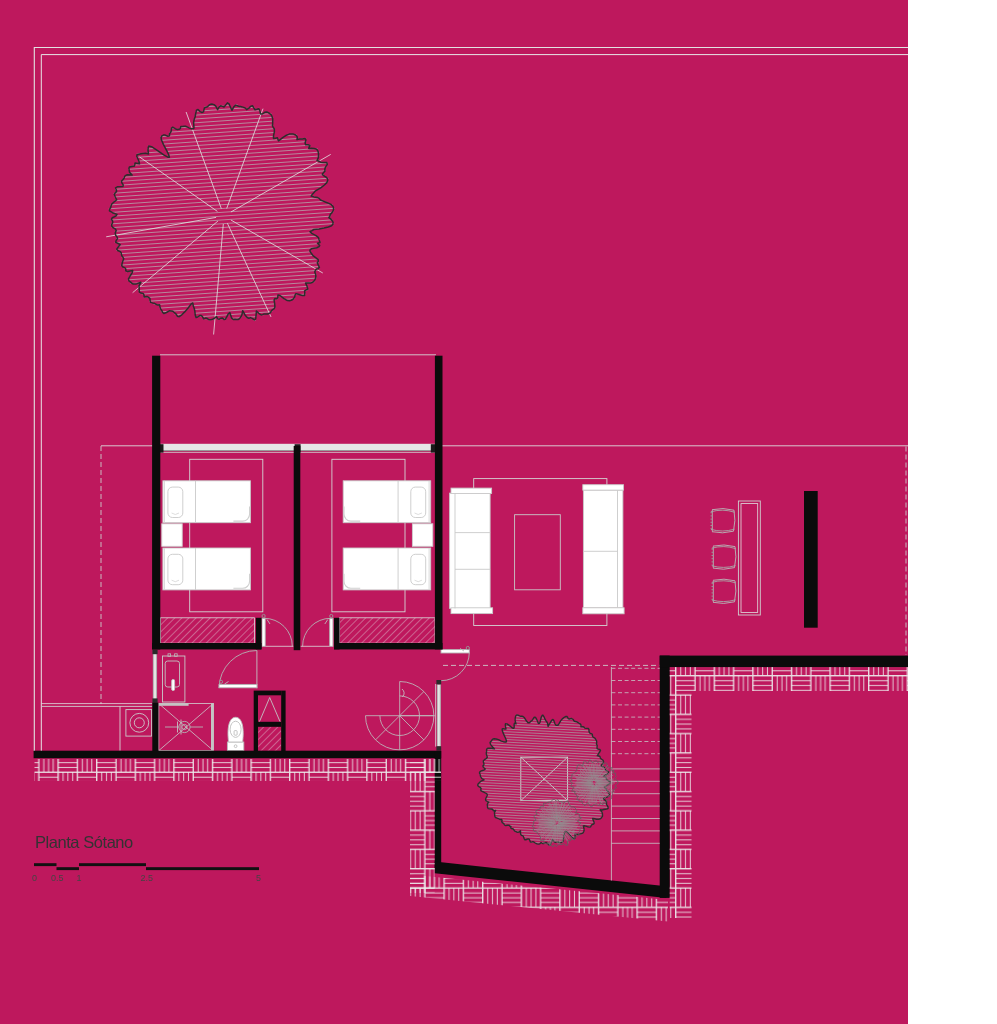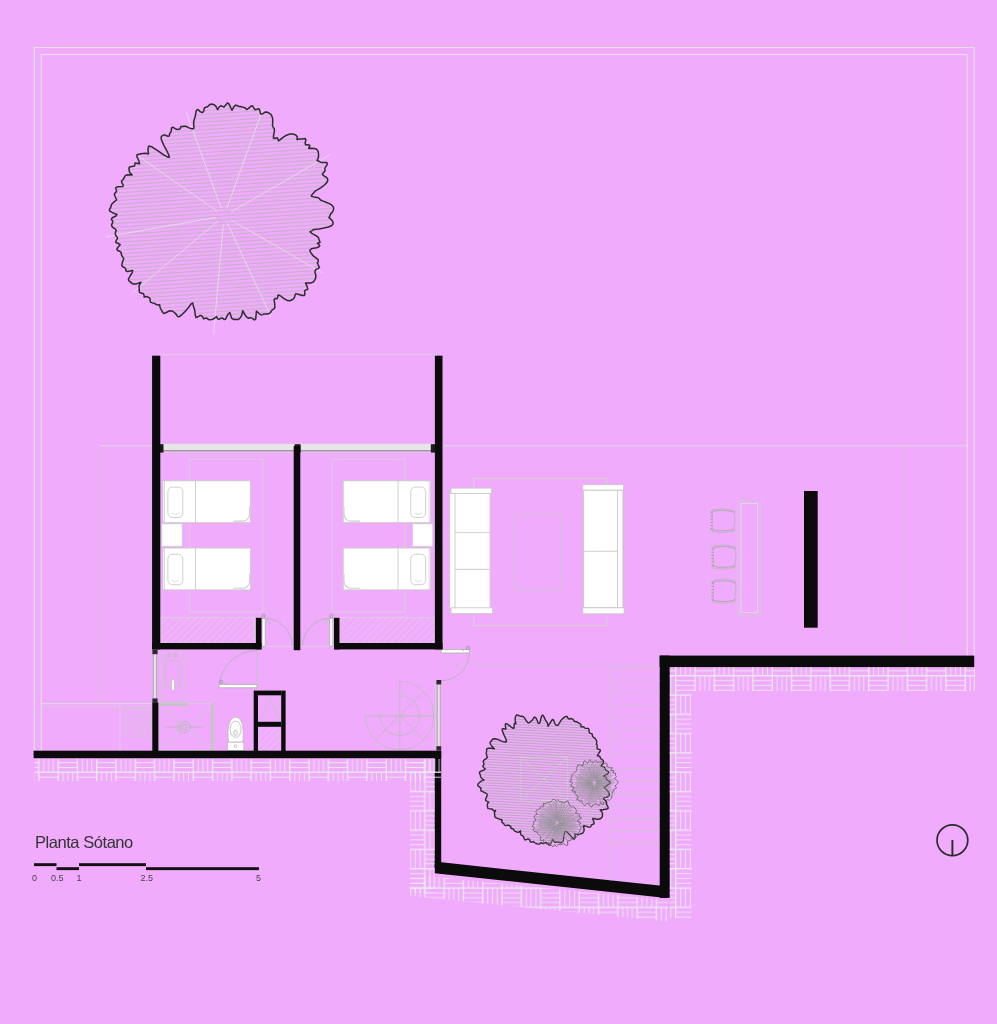--- a/index.html
+++ b/index.html
@@ -1,17 +1,17 @@
 <!DOCTYPE html>
 <html><head>
 <meta charset="utf-8">
 <title>Planta Sotano</title>
 <style>
 html,body{margin:0;padding:0;background:#ffffff;}
-#page{position:relative;width:997px;height:1024px;background:#f0abfc;overflow:hidden;}
+#page{position:relative;width:908px;height:1024px;background:#be185d;overflow:hidden;}
 </style>
 </head>
 <body>
 
 <div id="page">
 <svg width="997" height="1024" viewBox="0 0 997 1024" xmlns="http://www.w3.org/2000/svg">
 <defs>
 <pattern id="basket" width="38.6" height="38.6" patternUnits="userSpaceOnUse">
   <g stroke="#ececec" stroke-width="0.85" fill="none">
     <rect x="0.45" y="0.45" width="18.9" height="18.9"></rect>

